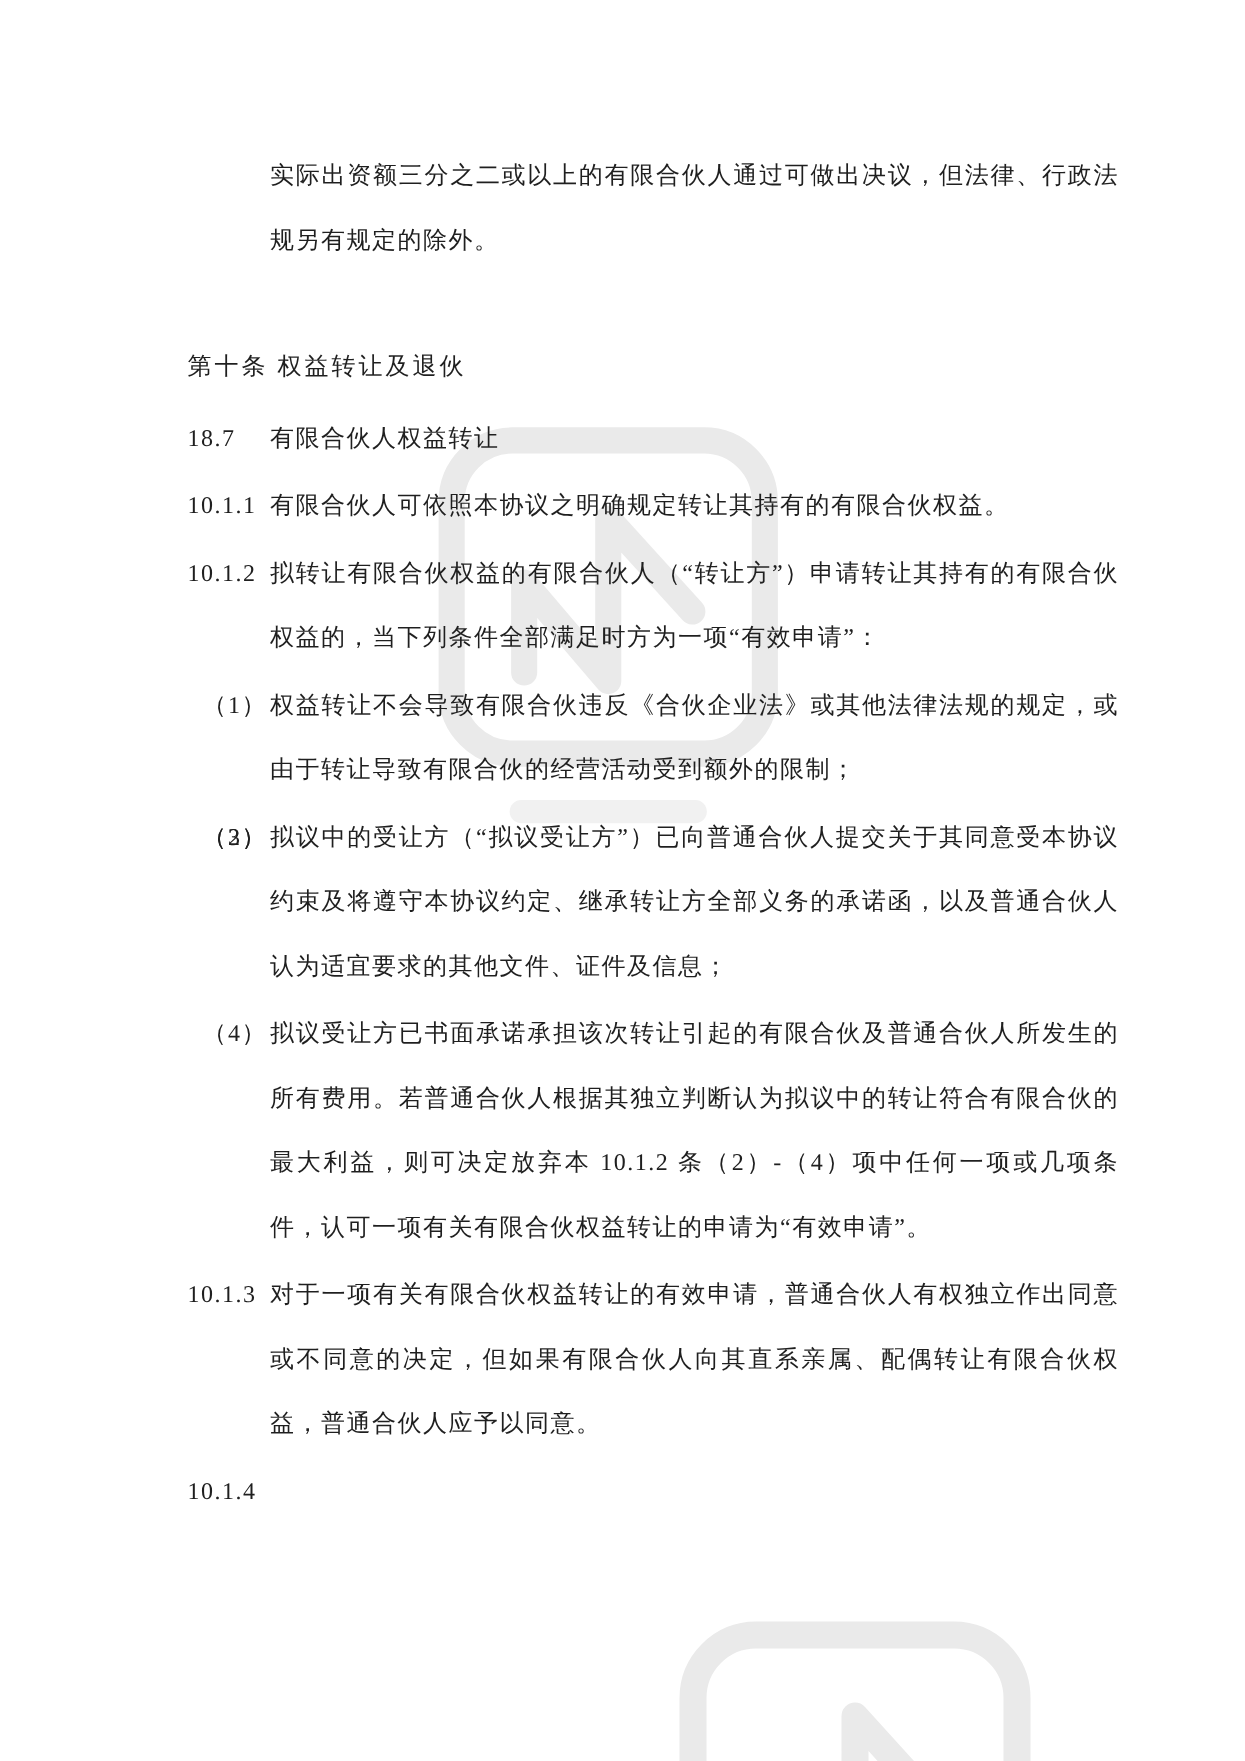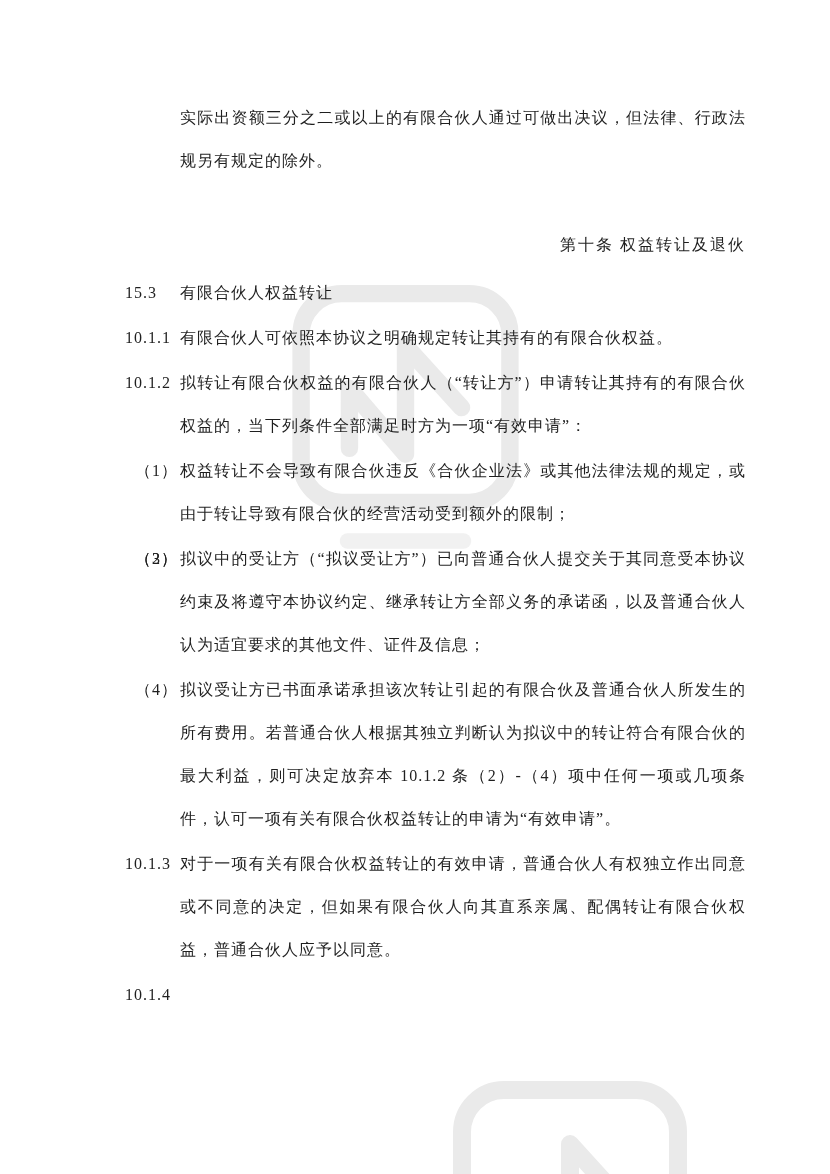--- a/index.html
+++ b/index.html
@@ -21,21 +21,21 @@
   .doc { position: relative; z-index: 2; }
   .block {
     font-size: 16px;
     line-height: 43px;
     letter-spacing: 1px;
     text-align: justify;
     margin: 0 0 2px 0;
   }
   .continuation { padding-left: 55px; }
   .heading {
-    text-align: right;
+    text-align: left;
     margin-top: 41px;
     margin-bottom: 5px;
     letter-spacing: 2px;
   }
   .clause, .item { position: relative; padding-left: 55px; }
   .clause > .num { position: absolute; left: 0; }
   .item   > .num { position: absolute; left: 10px; }
   .wm {
     position: absolute;
     z-index: 1;
@@ -56,21 +56,21 @@
   </svg>
 
   <svg class="wm wm-bottom" viewBox="0 0 240 300" fill="none" xmlns="http://www.w3.org/2000/svg">
     <rect x="12" y="12" width="216" height="216" rx="42" stroke="#eaeaea" stroke-width="18" fill="none"></rect>
     <path d="M62 172 L62 110 L120 178 L120 66 L178 130" stroke="#eaeaea" stroke-width="18" fill="none" stroke-linecap="round" stroke-linejoin="round"></path>
   </svg>
 
   <div id="doc-blocks" class="doc">
       <div class="block continuation"><span class="text">实际出资额三分之二或以上的有限合伙人通过可做出决议，但法律、行政法规另有规定的除外。</span></div>
       <div class="block heading"><span class="text">第十条 权益转让及退伙</span></div>
-      <div class="block clause"><span class="num">15.3</span><span class="text">有限合伙人权益转让</span></div>
+      <div class="block clause"><span class="num">18.7</span><span class="text">有限合伙人权益转让</span></div>
       <div class="block clause"><span class="num">10.1.1</span><span class="text">有限合伙人可依照本协议之明确规定转让其持有的有限合伙权益。</span></div>
       <div class="block clause"><span class="num">10.1.2</span><span class="text">拟转让有限合伙权益的有限合伙人（“转让方”）申请转让其持有的有限合伙权益的，当下列条件全部满足时方为一项“有效申请”：</span></div>
       <div class="block item"><span class="num">（1）</span><span class="text">权益转让不会导致有限合伙违反《合伙企业法》或其他法律法规的规定，或由于转让导致有限合伙的经营活动受到额外的限制；</span></div>
       <div class="block item"><span class="num">（2）</span></div>
       <div class="block item"><span class="num">（3）</span><span class="text">拟议中的受让方（“拟议受让方”）已向普通合伙人提交关于其同意受本协议约束及将遵守本协议约定、继承转让方全部义务的承诺函，以及普通合伙人认为适宜要求的其他文件、证件及信息；</span></div>
       <div class="block item"><span class="num">（4）</span><span class="text">拟议受让方已书面承诺承担该次转让引起的有限合伙及普通合伙人所发生的所有费用。若普通合伙人根据其独立判断认为拟议中的转让符合有限合伙的最大利益，则可决定放弃本 10.1.2 条（2）-（4）项中任何一项或几项条件，认可一项有关有限合伙权益转让的申请为“有效申请”。</span></div>
       <div class="block clause"><span class="num">10.1.3</span><span class="text">对于一项有关有限合伙权益转让的有效申请，普通合伙人有权独立作出同意或不同意的决定，但如果有限合伙人向其直系亲属、配偶转让有限合伙权益，普通合伙人应予以同意。</span></div>
       <div class="block clause"><span class="num">10.1.4</span></div>
     </div>
 

